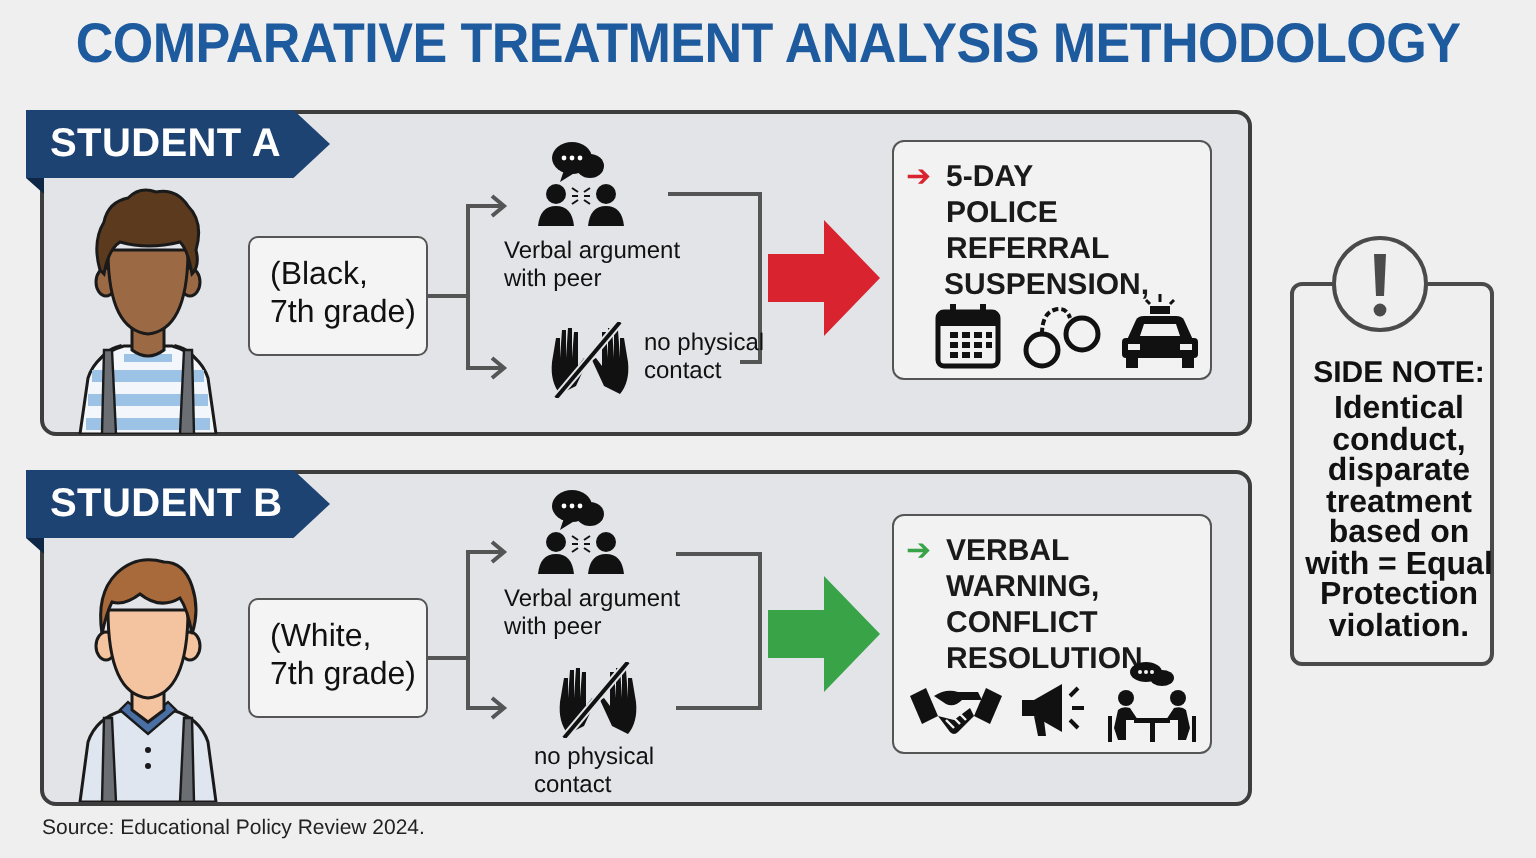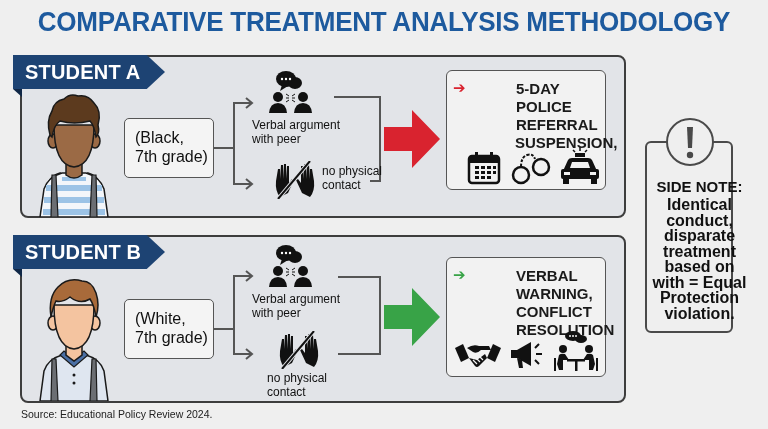--- a/index.html
+++ b/index.html
@@ -63,28 +63,27 @@
     position: absolute; left: 424px;
     width: 160px;
     background: #f2f2f2;
     border: 1.5px solid #555;
     border-radius: 6px;
   }
   .outcome-text {
     position: absolute; left: 26px; top: 9px;
     font-size: 15px; font-weight: bold; line-height: 18px; color: #1a1a1a;
     width: 132px;
-    margin-left: 43px;
   }
   .outcome-arrow {
     position: absolute; left: 6px; top: 8px; font-size: 15px; font-weight: bold;
   }
   .side-note {
     position: absolute; left: 645px; top: 141px;
-    width: 88px; height: 192px;
+    width: 102px; height: 192px;
     border: 2px solid #4a4a4a;
     border-radius: 6px;
     background: #efefef;
   }
   .side-circle {
     position: absolute; left: 666px; top: 118px;
     width: 48px; height: 48px; border-radius: 50%;
     border: 2px solid #4a4a4a; background: #efefef;
   }
   .side-title {

